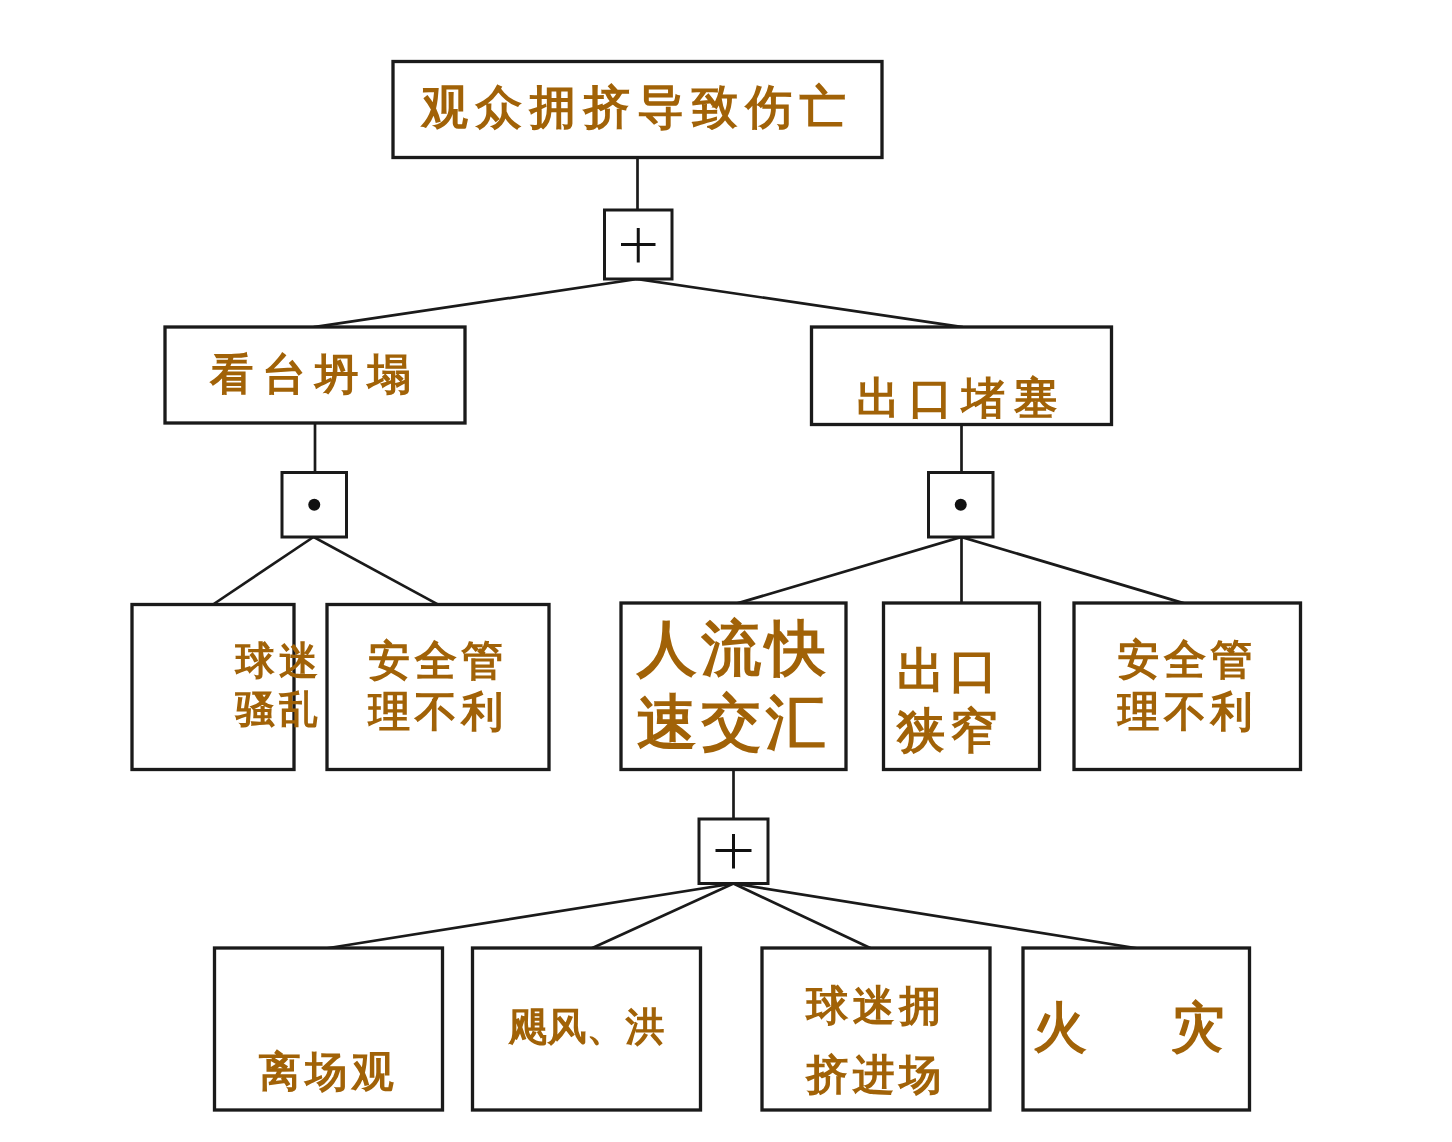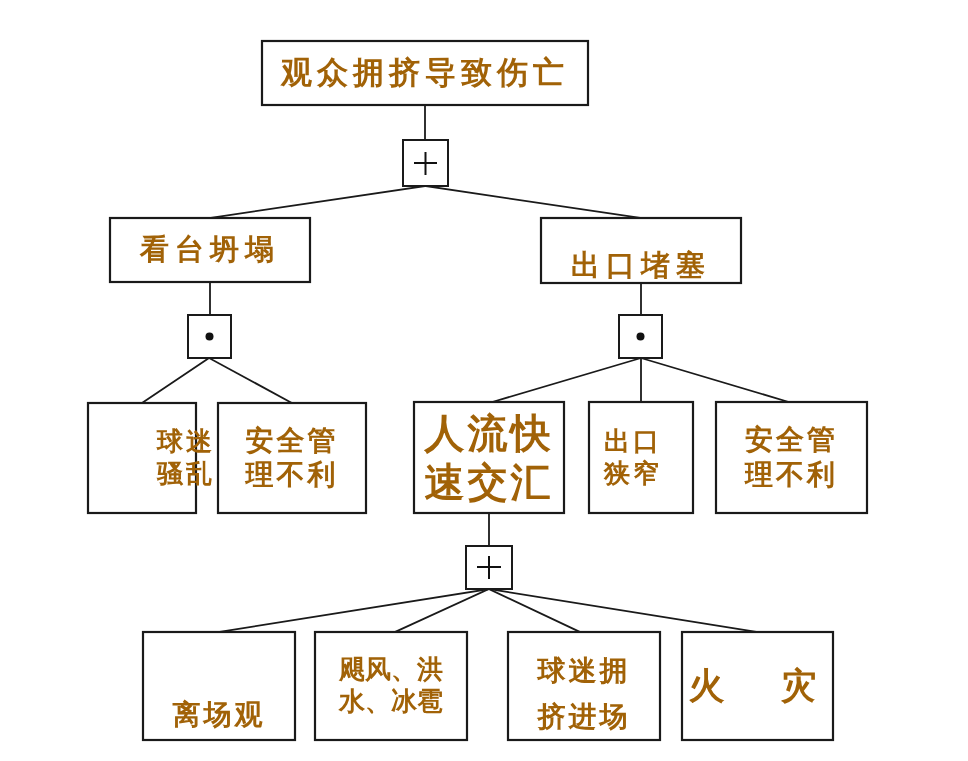--- a/index.html
+++ b/index.html
@@ -154,37 +154,36 @@
   <div class="node-label" style="left:218px; top:403px; width:148px; height:110px; font-size:28px; letter-spacing:3px;">
     <span>安全管</span>
     <span>理不利</span>
   </div>
 
   <div class="node-label" style="left:414px; top:402px; width:150px; height:111px; font-size:40px; letter-spacing:3px;">
     <span>人流快</span>
     <span>速交汇</span>
   </div>
 
-  <div class="node-label" style="left:589px; top:402px; width:88px; height:111px; font-size:26px; letter-spacing:3px;">
+  <div class="node-label" style="left:589px; top:412px; width:88px; height:111px; font-size:32px; letter-spacing:3px;">
     <span>出口</span>
     <span>狭窄</span>
   </div>
 
   <div class="node-label" style="left:716px; top:402px; width:151px; height:111px; font-size:28px; letter-spacing:3px;">
     <span>安全管</span>
     <span>理不利</span>
   </div>
 
   <div class="node-label" style="left:143px; top:668px; width:152px; height:94px; font-size:28px; letter-spacing:3px;">
     <span>离场观</span>
   </div>
 
   <div class="node-label" style="left:315px; top:632px; width:152px; height:108px; font-size:26px; letter-spacing:0px;align-items:center;">
     <span>飓风、洪</span>
-    <span>水、冰雹</span>
   </div>
 
   <div class="node-label" style="left:508px; top:632px; width:152px; height:124px; font-size:28px; letter-spacing:3px;gap:12px;">
     <span>球迷拥</span>
     <span>挤进场</span>
   </div>
 
   <div class="node-label" style="left:682px; top:632px; width:151px; height:108px; font-size:36px; letter-spacing:10px;">
     <span>火　灾</span>
   </div>

